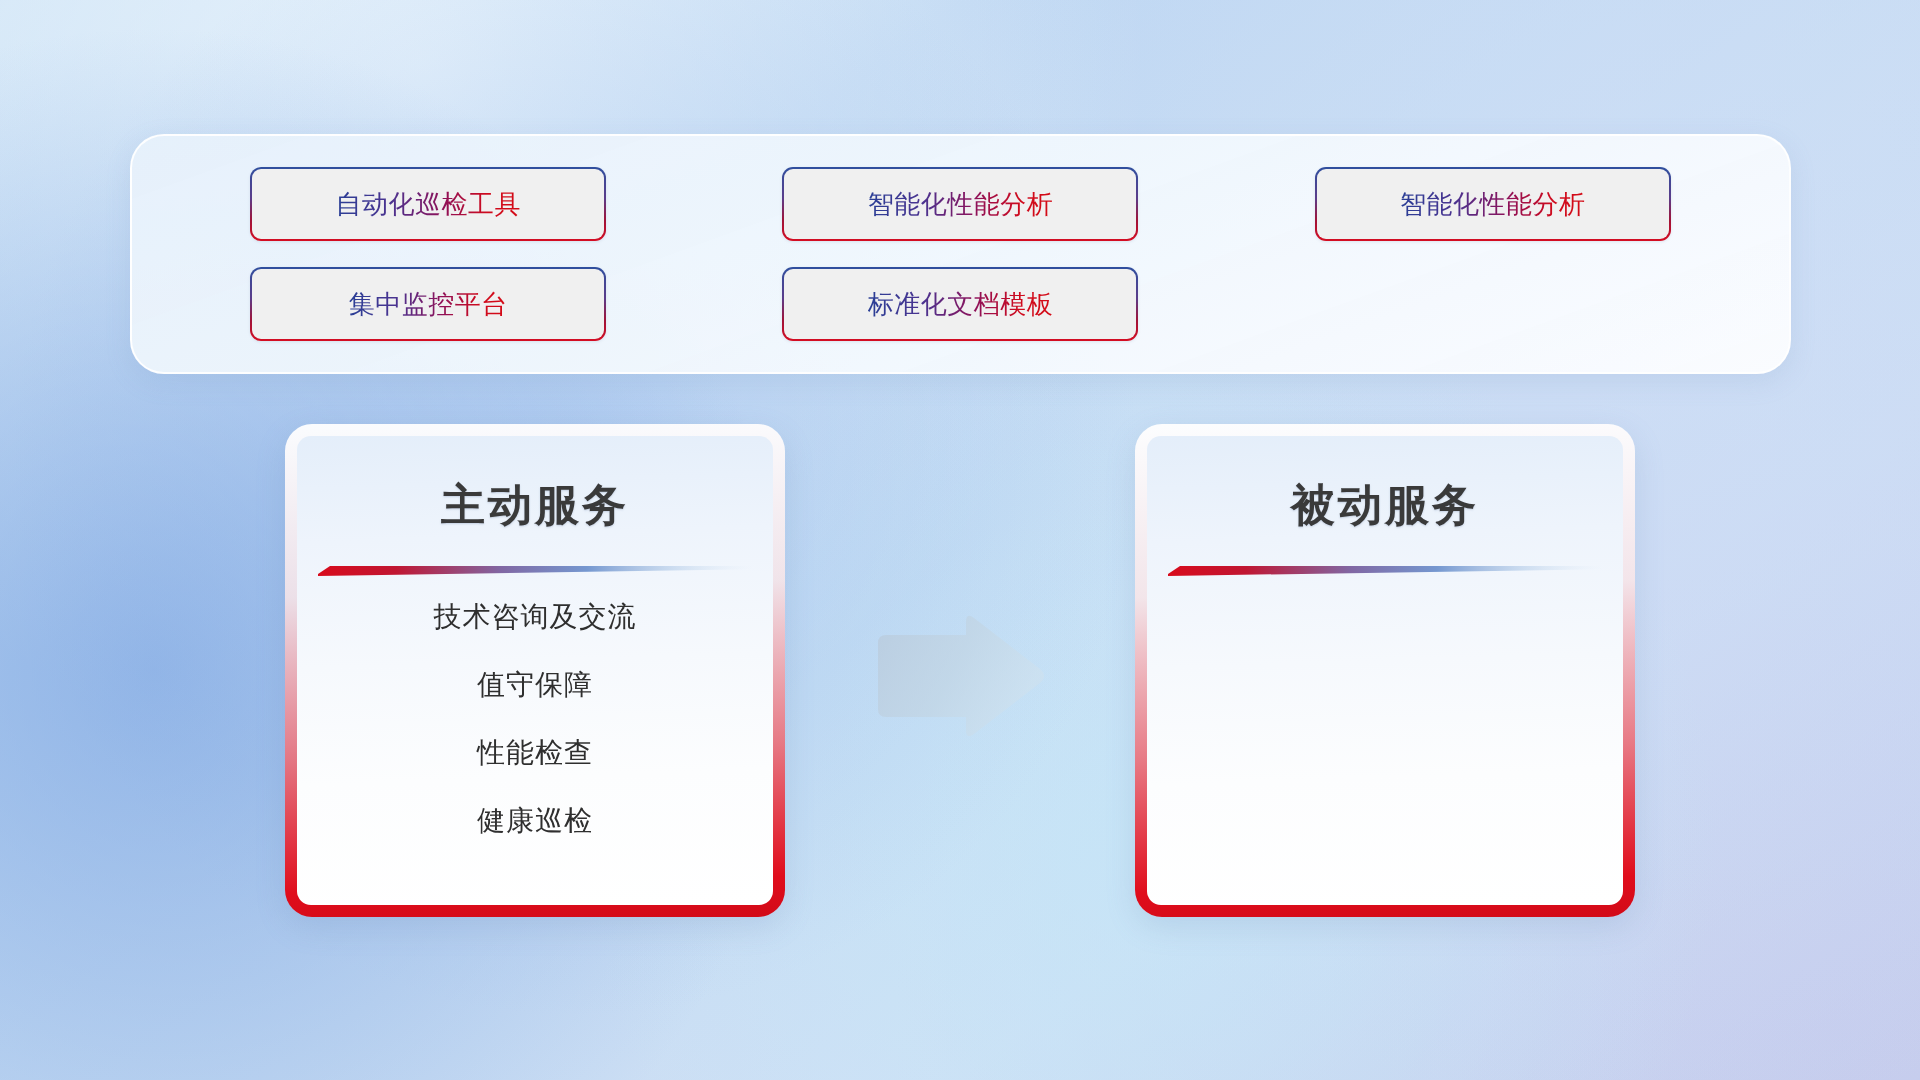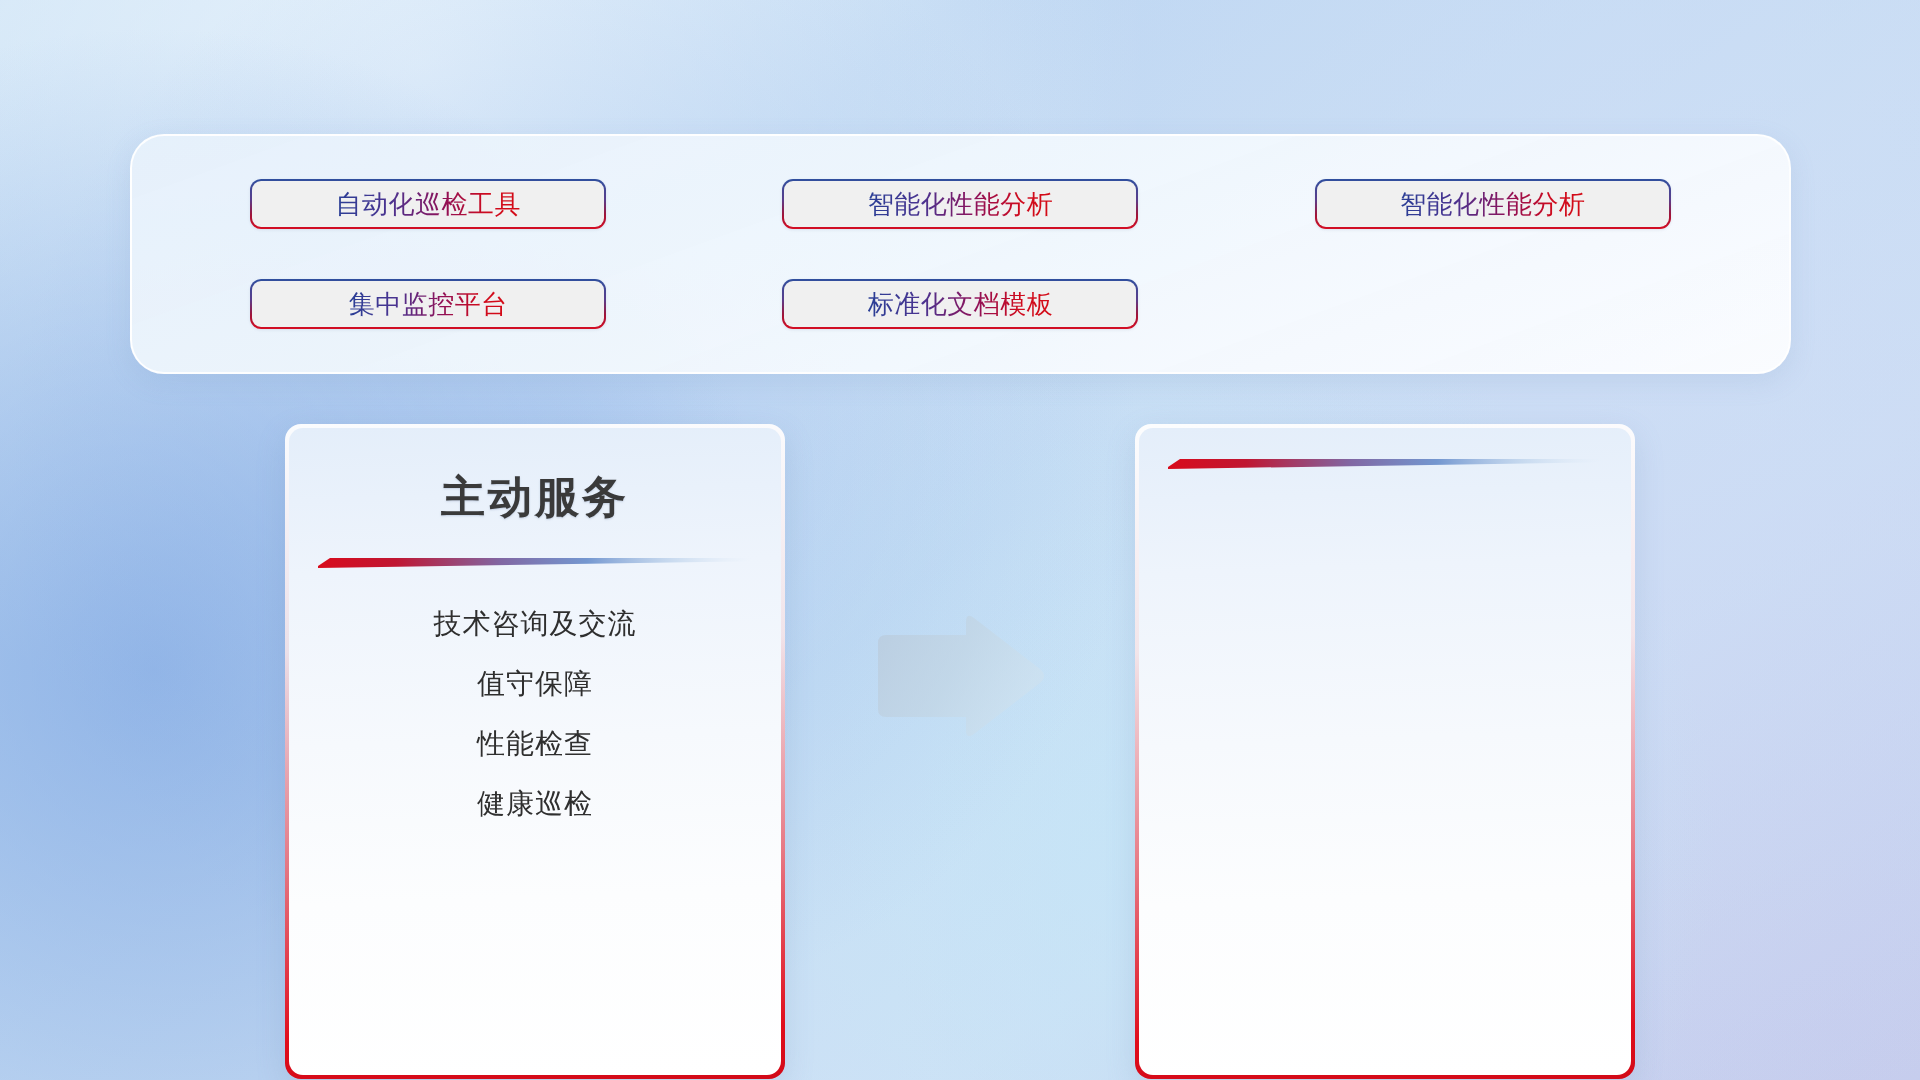--- a/index.html
+++ b/index.html
@@ -43,21 +43,21 @@
     grid-template-columns:repeat(3,1fr);
     grid-auto-rows:1fr;
     align-items:center;
     justify-items:center;
     padding:26px 30px;
     row-gap:16px;
   }
 
   .pill {
     position:relative;
-    width:356px; height:50px;
+    width:356px; height:74px;
     border-radius:11px;
     padding:2px;
     background:linear-gradient(180deg,#2f4f9e 0%, #5a3c8a 42%, #a01338 72%, #d50d22 100%);
     box-shadow:0 1px 3px rgba(90,110,150,.14);
   }
   .pill-inner {
     width:100%; height:100%;
     border-radius:9px;
     background:#f0f0f0;
     display:flex; align-items:center; justify-content:center;
@@ -71,23 +71,23 @@
     -webkit-background-clip:text;
     background-clip:text;
     color:transparent;
     -webkit-text-fill-color:transparent;
   }
 
   
   .svc-card {
     position:absolute;
     top:424px;
-    width:500px; height:655px;
-    border-radius:16px;
-    padding:4px;
+    width:500px; height:493px;
+    border-radius:27px;
+    padding:12px;
     background:linear-gradient(178deg,
         rgba(255,255,255,.95) 0%,
         rgba(250,230,232,.85) 34%,
         rgba(235,110,120,.9) 66%,
         #e00d1c 92%,
         #d20a18 100%);
     box-shadow:0 10px 30px rgba(110,140,185,.20);
   }
   .svc-inner {
     width:100%; height:100%;
@@ -114,25 +114,25 @@
   }
 
   .svc-divider {
     margin-top:28px;
     width:434px; height:13px;
     position:relative;
   }
   .svc-divider svg { display:block; width:100%; height:100%; }
 
   .svc-list {
-    margin-top:37px;
+    margin-top:22px;
     width:100%;
     display:flex; flex-direction:column;
     align-items:center;
-    row-gap:22px;
+    row-gap:30px;
   }
   .svc-item {
     font-size:28px;
     color:#2f2f2f;
     letter-spacing:1px;
     white-space:nowrap;
   }
 
   
   #flow-arrow {
@@ -224,20 +224,21 @@
           <stop offset="100%" stop-color="#cfe1ee" stop-opacity=".62"></stop>
         </linearGradient>
       </defs>
       <path d="M8 31 Q8 23 16 23 L96 23 L96 10 Q96 0 104 6 L170 57 Q178 64 170 71 L104 122 Q96 128 96 118 L96 105 L16 105 Q8 105 8 97 Z" fill="url(#arrowGrad)"></path>
     </svg>
   </div>
 
   <div class="svc-card" id="card-passive">
     <div class="svc-inner">
 
+      <div class="svc-title">被动服务</div>
 
       <div class="svc-divider">
         <svg viewBox="0 0 434 13" preserveAspectRatio="none" aria-hidden="true">
           <defs>
             <linearGradient id="divGradB" x1="0" y1="0" x2="1" y2="0">
               <stop offset="0%" stop-color="#d80b1c" stop-opacity="1"></stop>
               <stop offset="18%" stop-color="#c01632" stop-opacity="1"></stop>
               <stop offset="42%" stop-color="#7b5f9e" stop-opacity=".95"></stop>
               <stop offset="62%" stop-color="#5f87c8" stop-opacity=".85"></stop>
               <stop offset="82%" stop-color="#a8c4e4" stop-opacity=".5"></stop>

